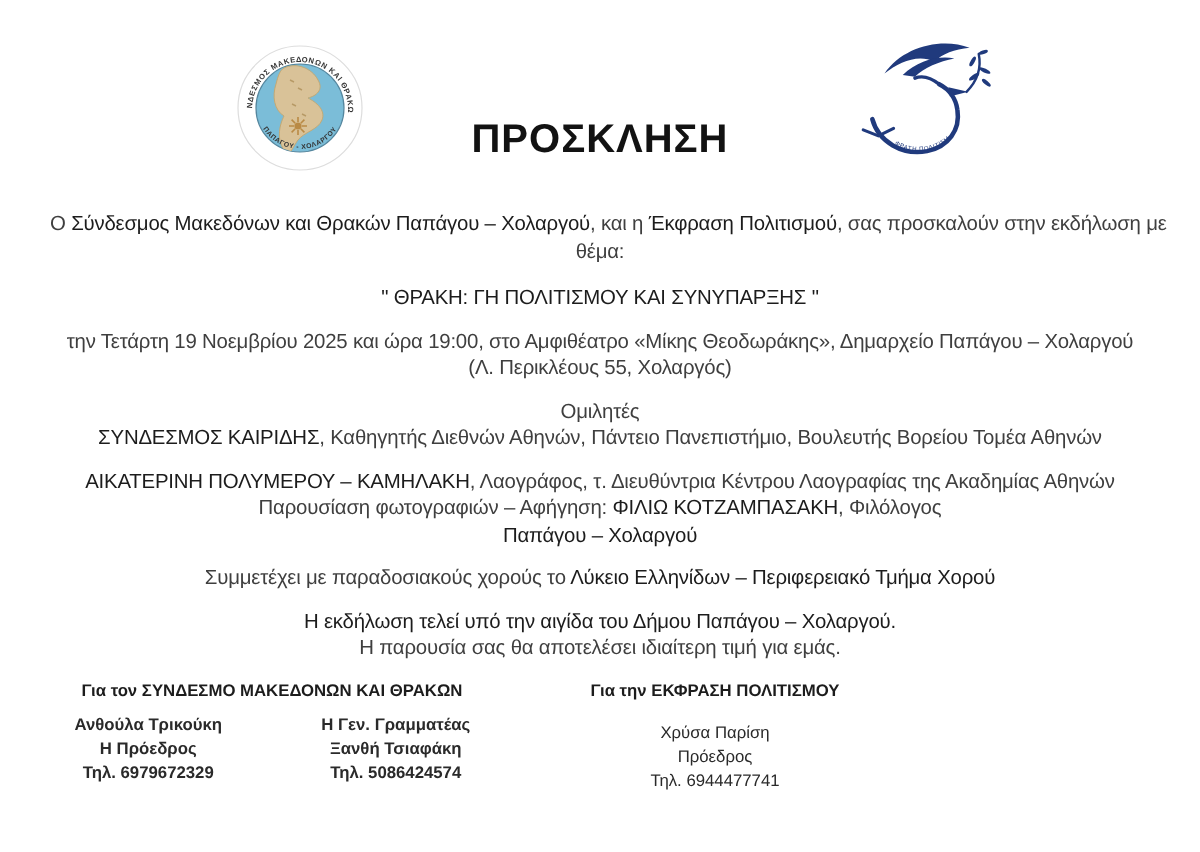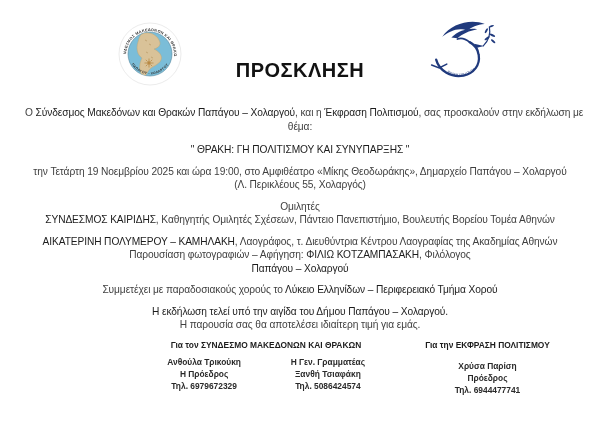--- a/index.html
+++ b/index.html
@@ -15,29 +15,29 @@
     font-size:20px; line-height:32px; font-weight:bold; color:#121212; letter-spacing:0.5px;
   }
   .body-text { font-size:10.2px; line-height:13.5px; letter-spacing:-0.1px; }
   .nowrap { white-space:nowrap; }
   .mt-lg { margin-top:20px; }
   .mt-md { margin-top:10px; }
   .mt-sm { margin-top:8px; }
   .logo-left  { position:absolute; left:118px; top:22px; width:64px; height:64px; }
   .logo-right { position:absolute; left:424px; top:16px; width:76px; height:72px; }
   .sigs {
-    margin-top:8px; display:flex; justify-content:flex-end;
-    padding:0 10px 0 43px; font-size:8.4px; line-height:11px;
+    margin-top:8px; display:flex; justify-content:flex-start;
+    padding:0 10px 0 17px; font-size:8.4px; line-height:11px;
   }
   .sig-group-left  { width:238px; }
   .sig-group-right { width:205px; }
   .sig-heading { text-align:center; font-weight:bold; color:#1c1c1c; }
   .sig-cols { display:flex; justify-content:space-between; margin-top:5px; }
   .sig-col  { width:48%; text-align:center; font-weight:bold; color:#2a2a2a; line-height:12px; }
-  .sig-col-single { margin-top:9px; text-align:center; font-weight:bold; color:#2a2a2a; line-height:12px; }
+  .sig-col-single { margin-top:9px; text-align:center; font-weight:normal; color:#2a2a2a; line-height:12px; }
 </style>
 </head>
 <body>
 
 <div class="doc">
 
   <svg class="logo-left" viewBox="0 0 64 64">
     <defs>
       <clipPath id="innerClip">
           <circle cx="32" cy="32" r="22"></circle>
@@ -94,21 +94,21 @@
 
   <p class="body-text center nowrap mt-lg"><span>Ο </span><span class="b">Σύνδεσμος Μακεδόνων και Θρακών Παπάγου – Χολαργού</span><span>, και η </span><span class="b">Έκφραση Πολιτισμού</span><span>, σας προσκαλούν στην εκδήλωση με</span></p>
   <p class="body-text center">θέμα:</p>
 
   <p class="body-text center b mt-md">" ΘΡΑΚΗ: ΓΗ ΠΟΛΙΤΙΣΜΟΥ ΚΑΙ ΣΥΝΥΠΑΡΞΗΣ "</p>
 
   <p class="body-text center nowrap mt-sm">την Τετάρτη 19 Νοεμβρίου 2025 και ώρα 19:00, στο Αμφιθέατρο «Μίκης Θεοδωράκης», Δημαρχείο Παπάγου – Χολαργού</p>
   <p class="body-text center">(Λ. Περικλέους 55, Χολαργός)</p>
 
   <p class="body-text center mt-sm">Ομιλητές</p>
-  <p class="body-text center nowrap"><span class="b">ΣΥΝΔΕΣΜΟΣ ΚΑΙΡΙΔΗΣ</span><span>, Καθηγητής Ομιλητές Σχέσεων, Πάντειο Πανεπιστήμιο, Βουλευτής Βορείου Τομέα Αθηνών</span></p>
+  <p class="body-text center nowrap"><span class="b">ΣΥΝΔΕΣΜΟΣ ΚΑΙΡΙΔΗΣ</span><span>, Καθηγητής Διεθνών Αθηνών, Πάντειο Πανεπιστήμιο, Βουλευτής Βορείου Τομέα Αθηνών</span></p>
 
   <p class="body-text center nowrap mt-sm"><span class="b">ΑΙΚΑΤΕΡΙΝΗ ΠΟΛΥΜΕΡΟΥ – ΚΑΜΗΛΑΚΗ</span><span>, Λαογράφος, τ. Διευθύντρια Κέντρου Λαογραφίας της Ακαδημίας Αθηνών</span></p>
   <p class="body-text center nowrap"><span>Παρουσίαση φωτογραφιών – Αφήγηση: </span><span class="b">ΦΙΛΙΩ ΚΟΤΖΑΜΠΑΣΑΚΗ</span><span>, Φιλόλογος</span></p>
 
   <p class="body-text center b">Παπάγου – Χολαργού</p>
   <p class="body-text center nowrap mt-sm"><span>Συμμετέχει με παραδοσιακούς χορούς το </span><span class="b">Λύκειο Ελληνίδων – Περιφερειακό Τμήμα Χορού</span></p>
 
   <p class="body-text center b mt-sm">Η εκδήλωση τελεί υπό την αιγίδα του Δήμου Παπάγου – Χολαργού.</p>
   <p class="body-text center">Η παρουσία σας θα αποτελέσει ιδιαίτερη τιμή για εμάς.</p>
 

